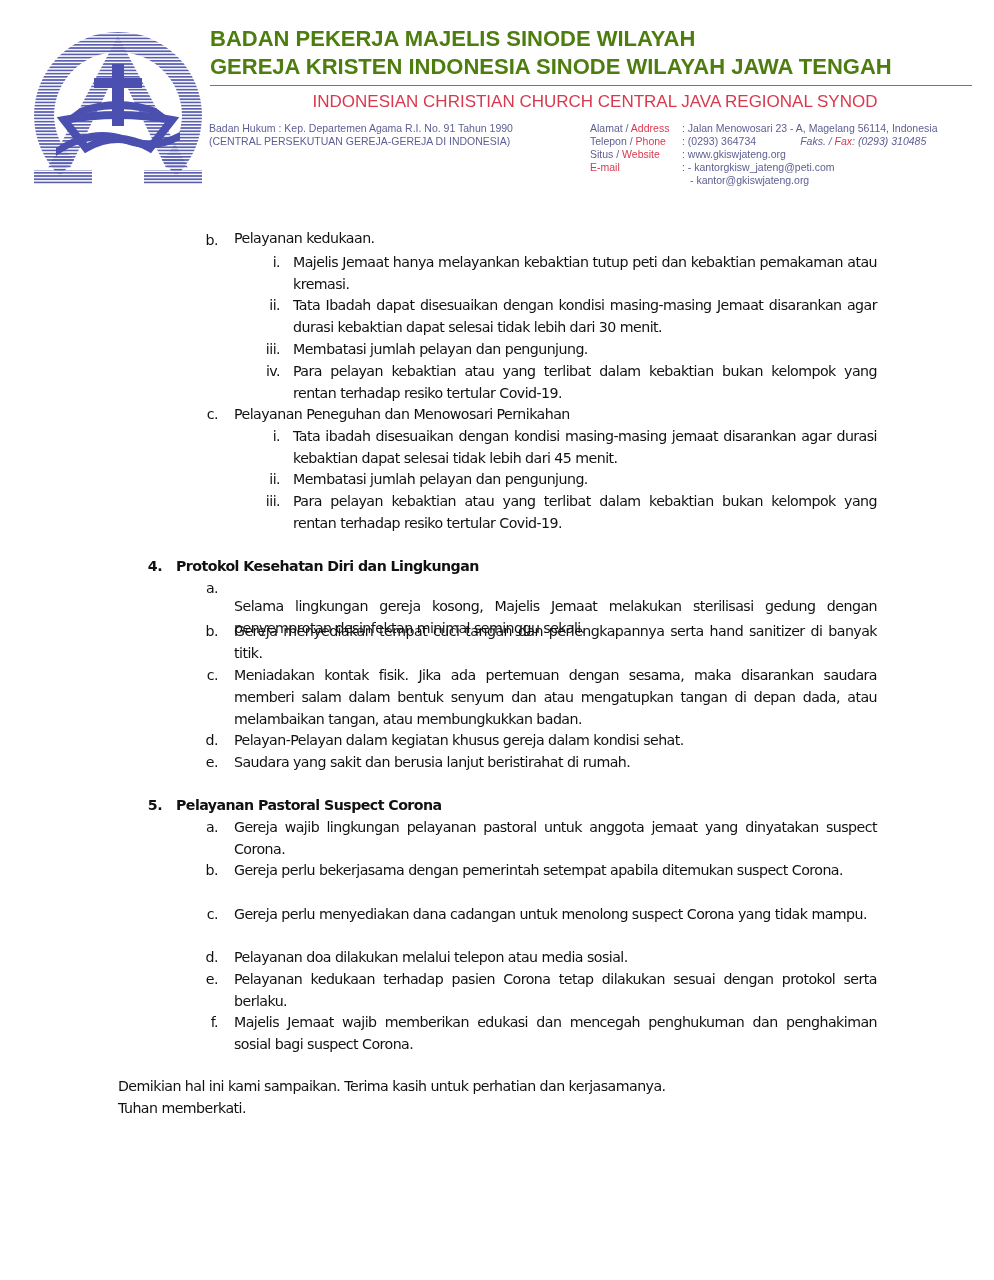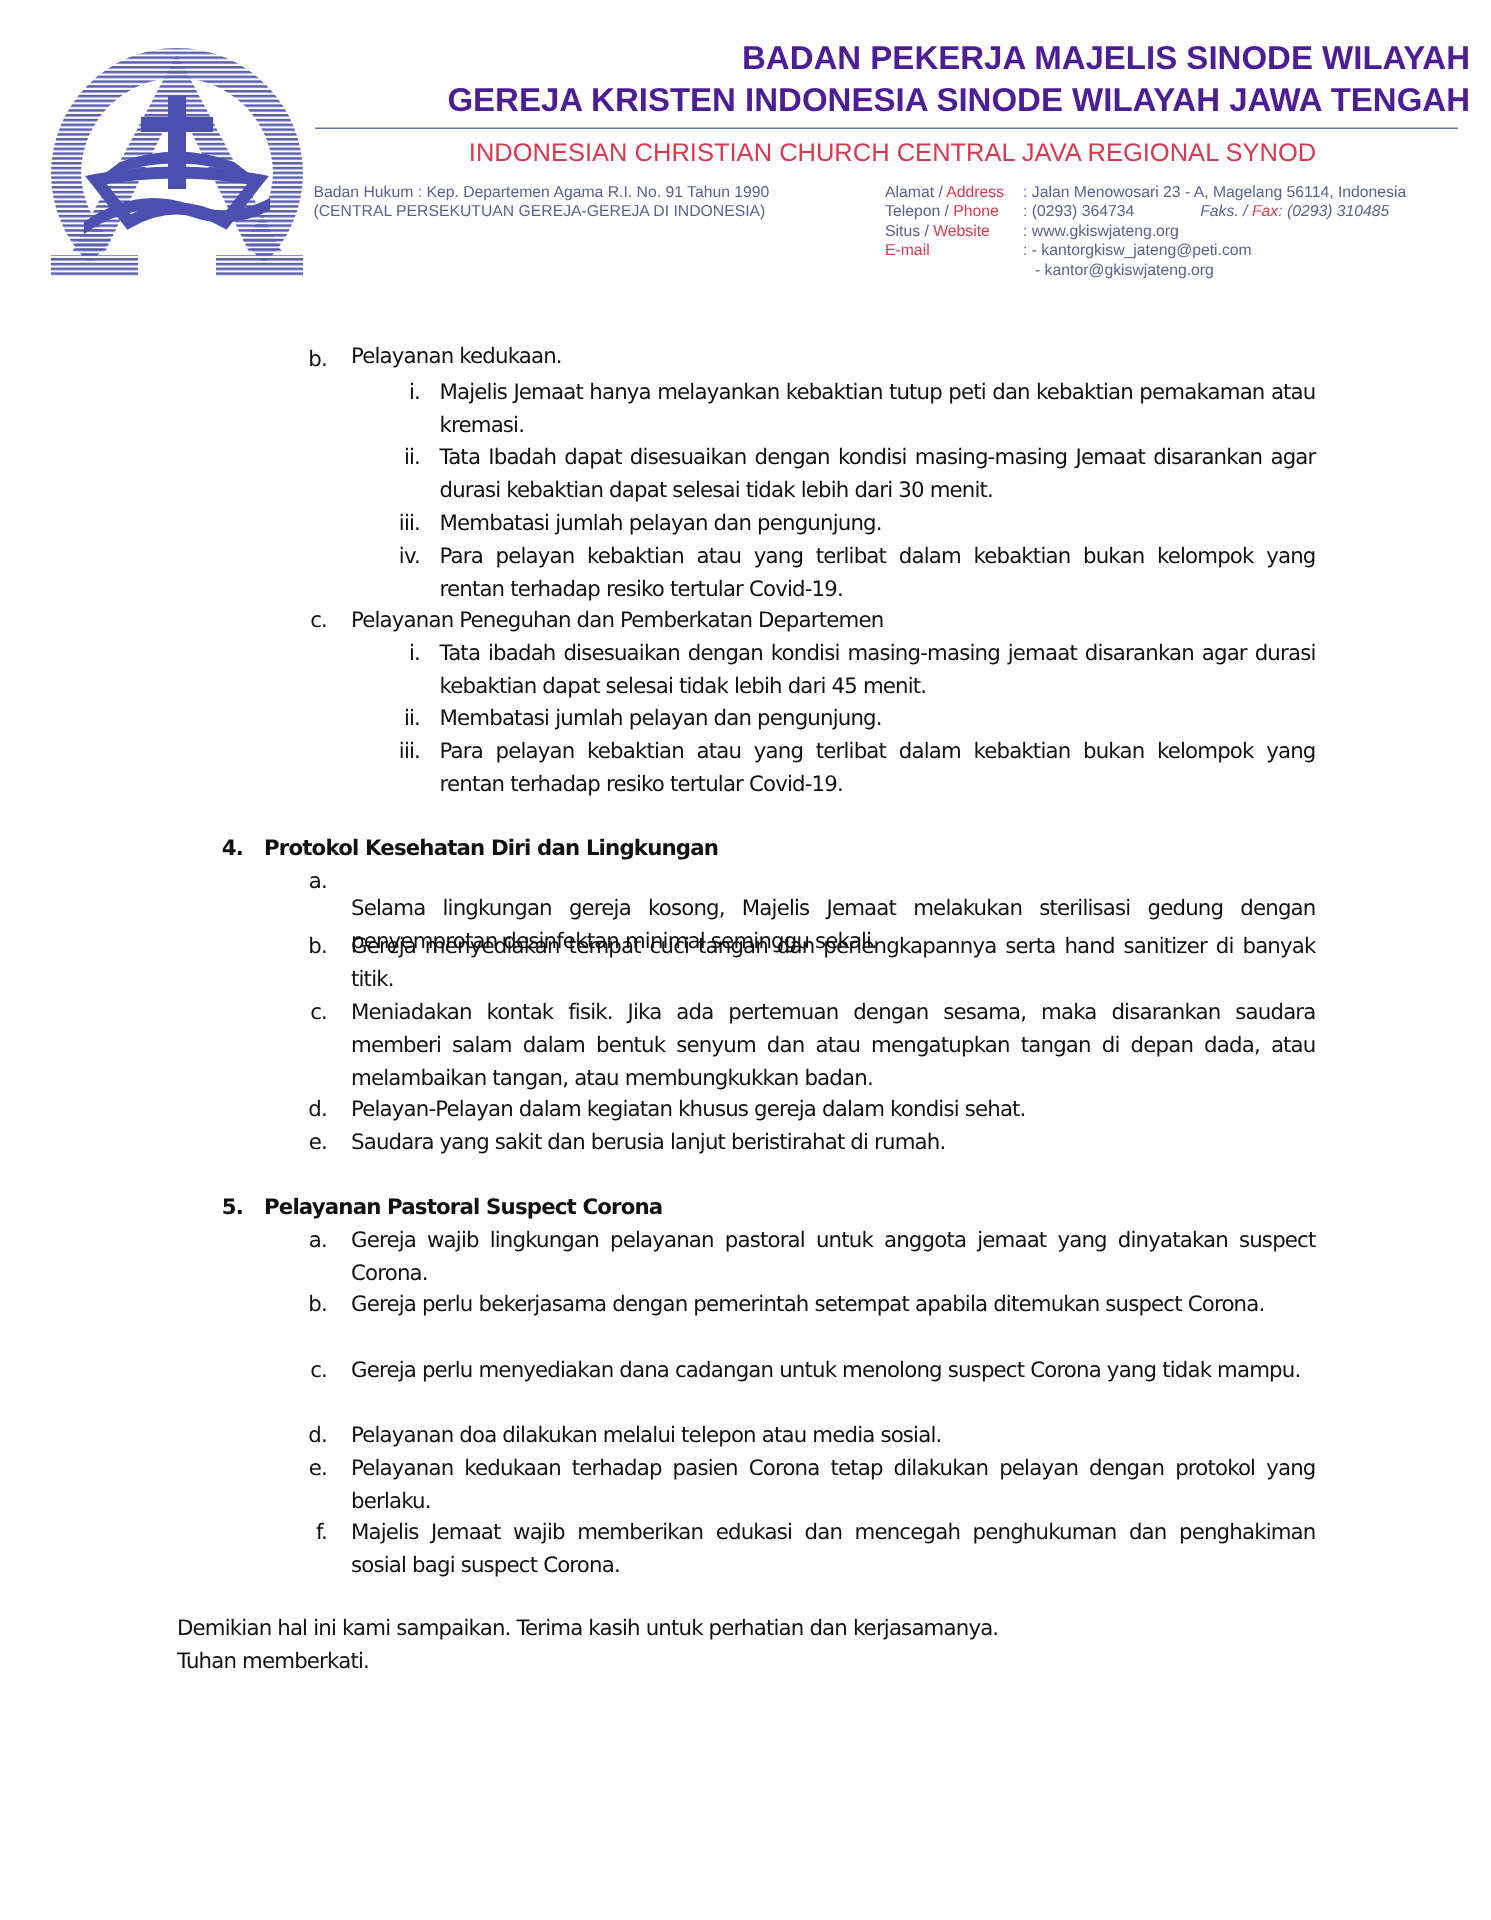--- a/index.html
+++ b/index.html
@@ -1,23 +1,23 @@
 <!DOCTYPE html>
 <html><head>
 <meta charset="utf-8">
 <style>
   html, body { margin: 0; padding: 0; background: #ffffff; }
   body { width: 994px; height: 1280px; position: relative; overflow: hidden;
          font-family: "Liberation Sans", sans-serif; color: #111; }
 
   
   .logo { position: absolute; left: 30px; top: 28px; width: 176px; height: 158px; }
-  .hdr-title { position: absolute; left: 210px; width: 770px; text-align: right;
+  .hdr-title { position: absolute; left: 210px; width: 770px; text-align: left;
                font-family: "Liberation Sans", sans-serif; font-weight: bold;
-               color: #4c1d95; letter-spacing: 0px; }
+               color: #4d7c0f; letter-spacing: 0px; }
   .hdr-t1 { top: 26px; font-size: 22px; }
   .hdr-t2 { top: 54px; font-size: 22px; }
   .hdr-rule { position: absolute; left: 210px; top: 85px; width: 762px; height: 1px; background: #6a6fae; }
   .hdr-red { position: absolute; left: 210px; width: 770px; top: 92px; text-align: center;
              font-weight: normal; font-size: 17px; color: #d8394f; }
   .hdr-small { position: absolute; font-size: 10.5px; color: #5c5f92; line-height: 13px; }
   .hdr-legal { left: 209px; top: 122px; }
   .hdr-contact { left: 590px; top: 122px; }
   .hdr-contact .row { display: flex; white-space: nowrap; }
   .hdr-contact .lbl { width: 92px; }
@@ -102,21 +102,21 @@
   <div class="marker" style="left:250px;width:30px;top:67px">ii.</div>
   <div class="txt" style="left:293px;width:584px;top:67px">Tata Ibadah dapat disesuaikan dengan kondisi masing-masing Jemaat disarankan agar durasi kebaktian dapat selesai tidak lebih dari 30 menit.</div>
 
   <div class="marker" style="left:250px;width:30px;top:111px">iii.</div>
   <div class="txt" style="left:293px;width:584px;top:111px">Membatasi jumlah pelayan dan pengunjung.</div>
 
   <div class="marker" style="left:250px;width:30px;top:133px">iv.</div>
   <div class="txt" style="left:293px;width:584px;top:133px">Para pelayan kebaktian atau yang terlibat dalam kebaktian bukan kelompok yang rentan terhadap resiko tertular Covid-19.</div>
 
   <div class="marker" style="left:196px;width:22px;top:176px">c.</div>
-  <div class="line" style="left:234px;top:176px">Pelayanan Peneguhan dan Pemberkatan Departemen</div>
+  <div class="line" style="left:234px;top:176px">Pelayanan Peneguhan dan Menowosari Pernikahan</div>
 
   <div class="marker" style="left:250px;width:30px;top:198px">i.</div>
   <div class="txt" style="left:293px;width:584px;top:198px">Tata ibadah disesuaikan dengan kondisi masing-masing jemaat disarankan agar durasi kebaktian dapat selesai tidak lebih dari 45 menit.</div>
 
   <div class="marker" style="left:250px;width:30px;top:241px">ii.</div>
   <div class="txt" style="left:293px;width:584px;top:241px">Membatasi jumlah pelayan dan pengunjung.</div>
 
   <div class="marker" style="left:250px;width:30px;top:263px">iii.</div>
   <div class="txt" style="left:293px;width:584px;top:263px">Para pelayan kebaktian atau yang terlibat dalam kebaktian bukan kelompok yang rentan terhadap resiko tertular Covid-19.</div>
 
@@ -147,20 +147,20 @@
   <div class="marker" style="left:196px;width:22px;top:632px">b.</div>
   <div class="txt" style="left:234px;width:643px;top:632px">Gereja perlu bekerjasama dengan pemerintah setempat apabila ditemukan suspect Corona.</div>
 
   <div class="marker" style="left:196px;width:22px;top:676px">c.</div>
   <div class="txt" style="left:234px;width:643px;top:676px">Gereja perlu menyediakan dana cadangan untuk menolong suspect Corona yang tidak mampu.</div>
 
   <div class="marker" style="left:196px;width:22px;top:719px">d.</div>
   <div class="txt" style="left:234px;width:643px;top:719px">Pelayanan doa dilakukan melalui telepon atau media sosial.</div>
 
   <div class="marker" style="left:196px;width:22px;top:741px">e.</div>
-  <div class="txt" style="left:234px;width:643px;top:741px">Pelayanan kedukaan terhadap pasien Corona tetap dilakukan pelayan dengan protokol yang berlaku.</div>
+  <div class="txt" style="left:234px;width:643px;top:741px">Pelayanan kedukaan terhadap pasien Corona tetap dilakukan sesuai dengan protokol serta berlaku.</div>
 
   <div class="marker" style="left:196px;width:22px;top:784px">f.</div>
   <div class="txt" style="left:234px;width:643px;top:784px">Majelis Jemaat wajib memberikan edukasi dan mencegah penghukuman dan penghakiman sosial bagi suspect Corona.</div>
 
   <div class="line" style="left:118px;top:848px">Demikian hal ini kami sampaikan. Terima kasih untuk perhatian dan kerjasamanya.</div>
   <div class="line" style="left:118px;top:870px">Tuhan memberkati.</div>
 </div>
 
 </body></html>

